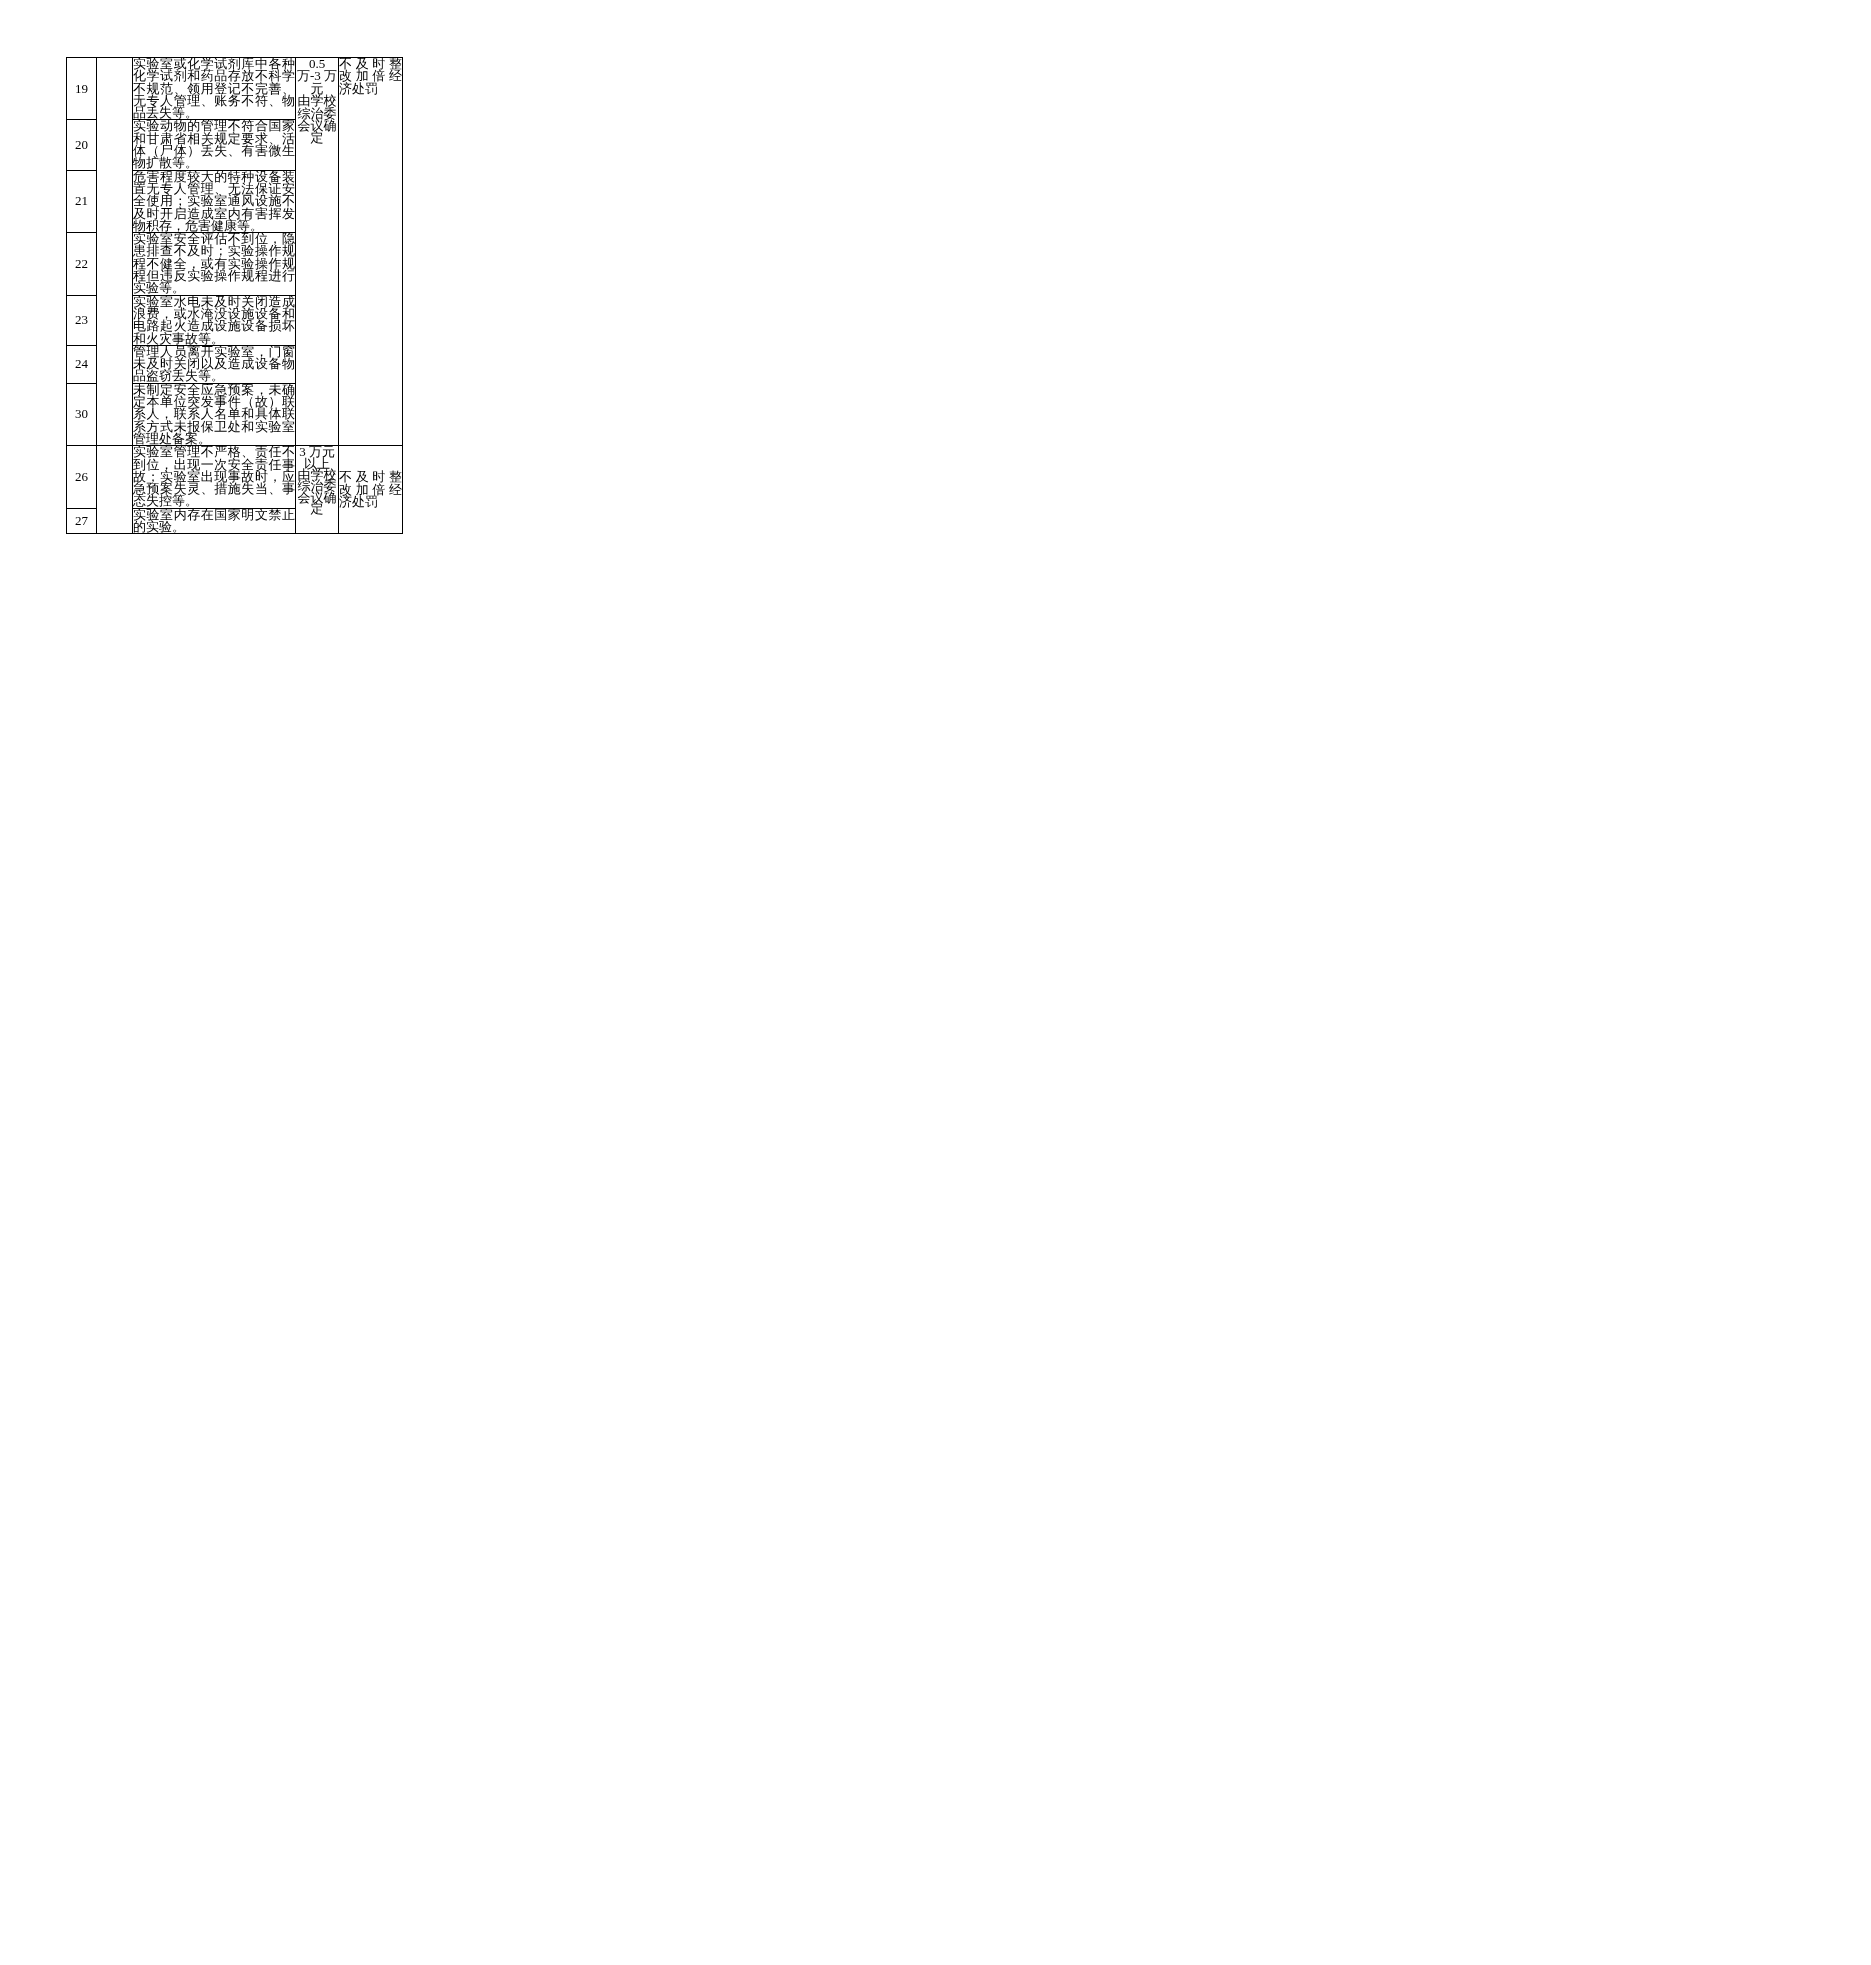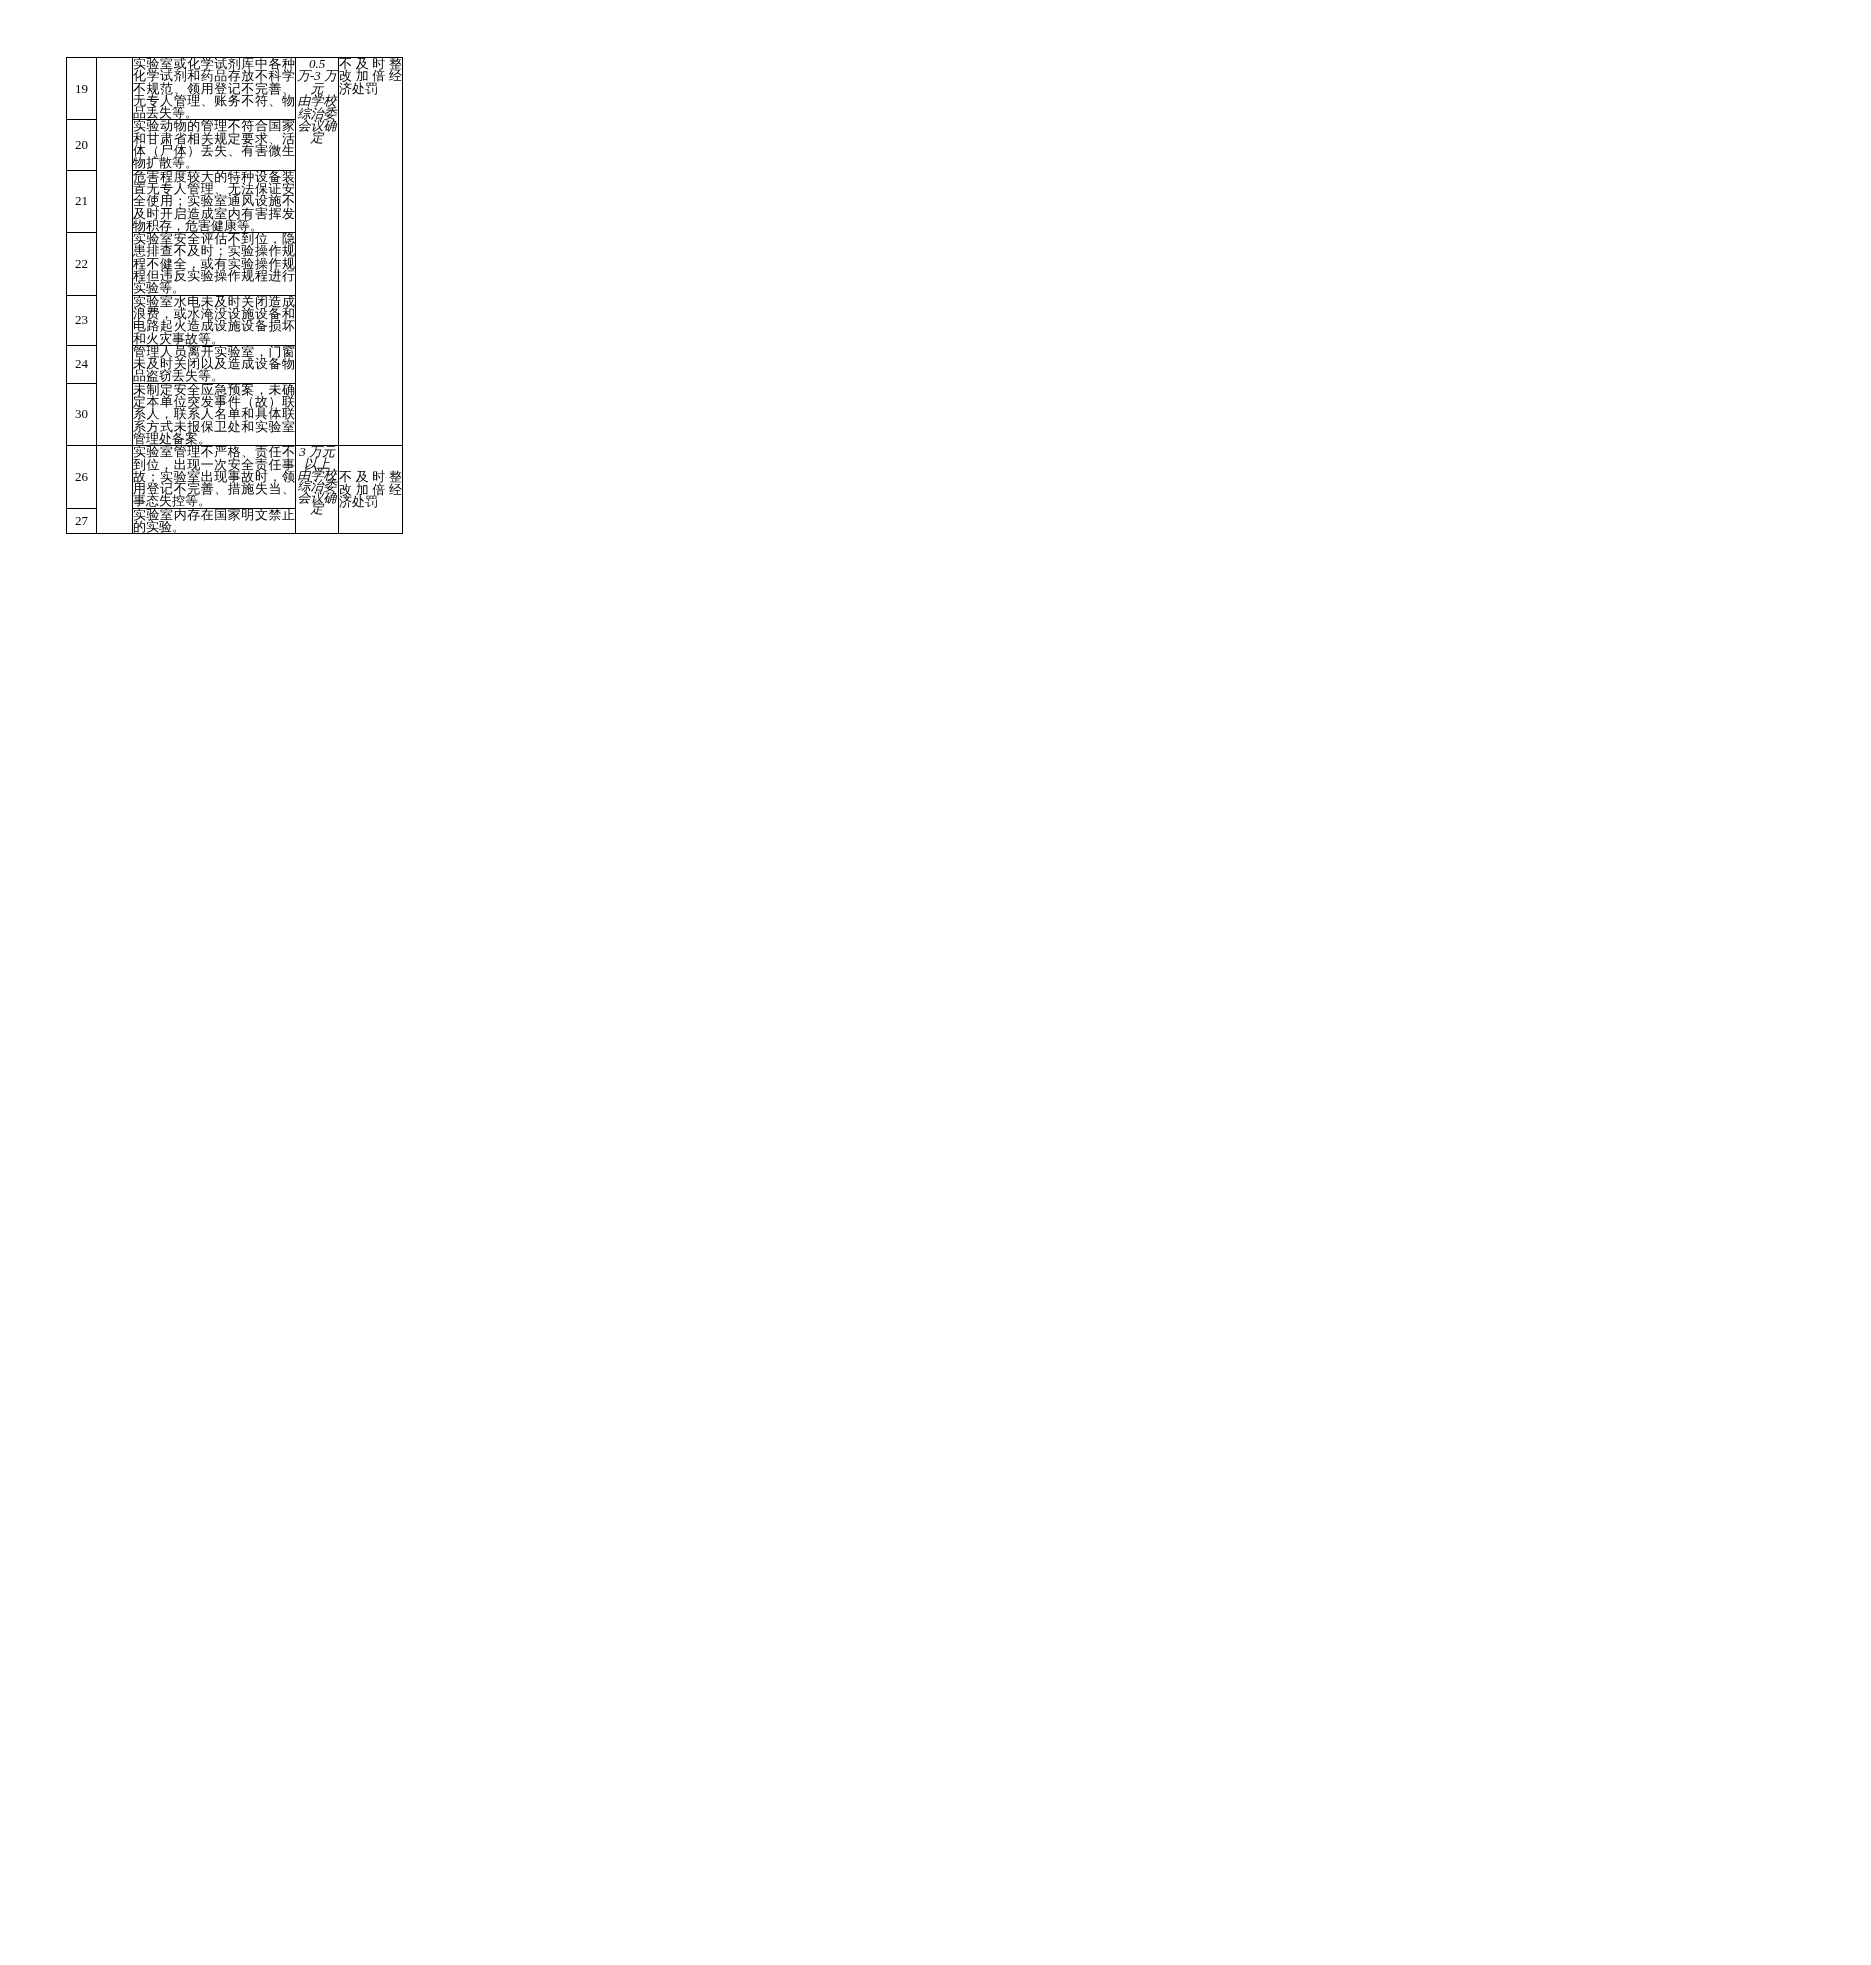--- a/index.html
+++ b/index.html
@@ -40,21 +40,20 @@
     text-align: justify;
     vertical-align: middle;
     padding: 0.4px 3.5px;
     line-height: 12.3px;
   }
   td.pen {
     text-align: center;
     vertical-align: top;
     padding: 0 3.5px;
     line-height: 12.4px;
-    font-style: italic;
   }
   td.pen .amount { text-align: center; }
   td.pen .decider { }
   td.pen-a { padding-top: 13.4px; }
   td.pen-b { padding-top: 1.2px; line-height: 11.4px; }
   td.con {
     text-align: justify;
     padding: 0 3.9px;
     line-height: 12.4px;
   }
@@ -104,21 +103,21 @@
       <td class="num" style="height:25px">24</td>
       <td class="desc">管理人员离开实验室，门窗未及时关闭以及造成设备物品盗窃丢失等。</td>
     </tr>
     <tr>
       <td class="num" style="height:37px">30</td>
       <td class="desc">未制定安全应急预案，未确定本单位突发事件（故）联系人，联系人名单和具体联系方式未报保卫处和实验室管理处备案。</td>
     </tr>
     <tr>
       <td class="num" style="height:36px">26</td>
       <td class="spacer" rowspan="2"></td>
-      <td class="desc">实验室管理不严格、责任不到位，出现一次安全责任事故；实验室出现事故时，领用登记不完善、措施失当、事态失控等。</td>
+      <td class="desc">实验室管理不严格、责任不到位，出现一次安全责任事故；实验室出现事故时，应急预案失灵、措施失当、事态失控等。</td>
       <td class="pen pen-b" rowspan="2">
         <div class="amount">3 万元以上</div>
         <div class="decider">由学校综治委会议确定</div>
       </td>
       <td class="con con-b" rowspan="2">不及时整改加倍经济处罚</td>
     </tr>
     <tr>
       <td class="num" style="height:21px">27</td>
       <td class="desc">实验室内存在国家明文禁止的实验。</td>
     </tr>

